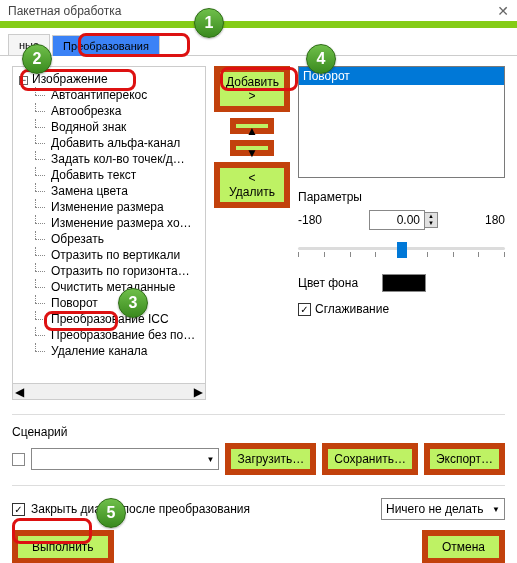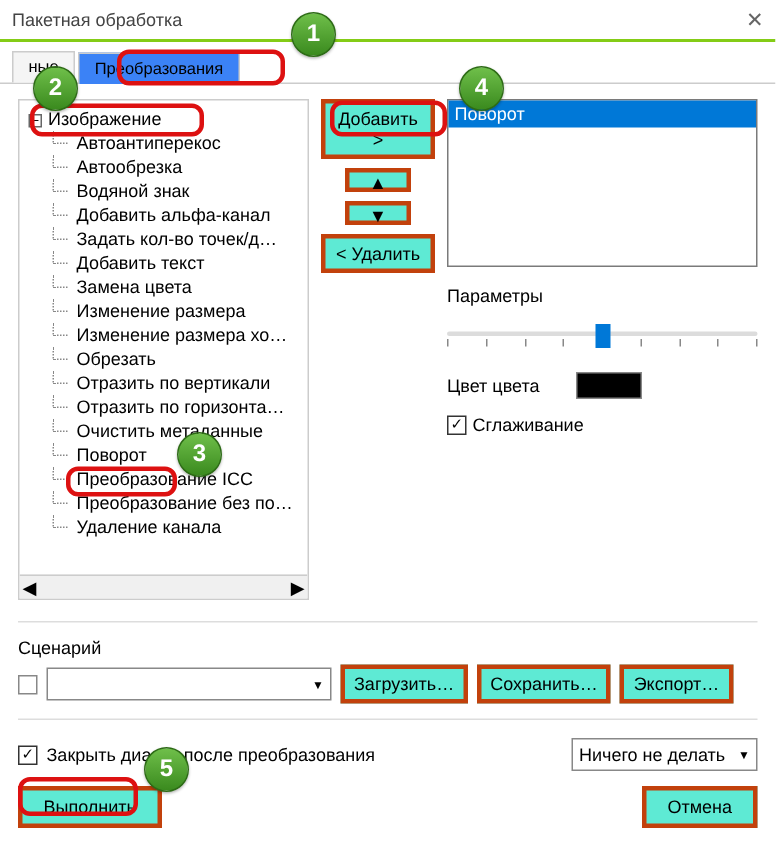--- a/index.html
+++ b/index.html
@@ -1,32 +1,32 @@
 <!DOCTYPE html>
 <html><head>
 <meta charset="utf-8">
 <style>
 * { box-sizing: border-box; font-family: "Segoe UI", Tahoma, sans-serif; font-size: 12px; }
 body { margin: 0; background: #fff; width: 517px; height: 563px; position: relative; }
-.titlebar { height: 28px; display: flex; align-items: center; padding: 0 8px; border-bottom: 2px solid #84cc16; }
+.titlebar { height: 28px; display: flex; align-items: center; padding: 0 8px; border-bottom: 7px solid #84cc16; }
 .titlebar .title { flex: 1; color: #444; }
 .titlebar .close { color: #666; font-size: 14px; }
 .tabs { display: flex; padding: 6px 8px 0 8px; border-bottom: 1px solid #ccc; position: relative; }
 .tabs .tab { padding: 4px 10px; border: 1px solid #ccc; border-bottom: none; background: #f5f5f5; margin-right: 2px; cursor: pointer; font-size: 11px; }
 .tabs .tab.active { background: #3b82f6; position: relative; top: 1px; }
 .content { padding: 10px 12px; display: flex; gap: 8px; height: 354px; }
 .tree-panel { width: 194px; border: 1px solid #ccc; overflow-x: auto; overflow-y: hidden; position: relative; padding: 4px 0; }
 .tree-node { padding: 1px 4px 1px 18px; white-space: nowrap; position: relative; cursor: default; }
 .tree-node.root { padding-left: 6px; }
 .tree-node.child { padding-left: 38px; }
 .tree-node.child::before { content: ""; position: absolute; left: 22px; top: 0; bottom: 50%; border-left: 1px dotted #888; }
 .tree-node.child::after { content: ""; position: absolute; left: 22px; top: 50%; width: 10px; border-top: 1px dotted #888; }
 .boxminus { display: inline-block; width: 9px; height: 9px; border: 1px solid #666; text-align: center; line-height: 7px; font-size: 9px; margin-right: 4px; background: #fff; }
 .mid-col { width: 76px; display: flex; flex-direction: column; gap: 6px; align-items: stretch; }
-.btn { border: 3px solid #c2410c; background: #5eead4; padding: 3px 6px; cursor: pointer; text-align: center; }
+.btn { border: 6px solid #c2410c; background: #bef264; padding: 3px 6px; cursor: pointer; text-align: center; }
 .btn.arrow { width: 44px; margin: 0 auto; padding: 0; height: 16px; line-height: 14px; }
 .right-col { flex: 1; display: flex; flex-direction: column; }
 .listbox { border: 1px solid #7a7a7a; height: 112px; background: #fff; }
 .listbox .item { background: #0078d7; color: #fff; padding: 2px 4px; }
 .params { margin-top: 12px; }
 .params-title { margin-bottom: 6px; }
 .num-row { display: flex; align-items: center; gap: 10px; justify-content: space-between; }
 .spin { display: flex; align-items: center; }
 .spin input { width: 56px; text-align: right; border: 1px solid #888; padding: 2px 4px; }
 .spin .arrows { display: flex; flex-direction: column; border: 1px solid #888; border-left: none; }
@@ -99,37 +99,48 @@
     <div class="btn arrow">▼</div>
     <div class="btn">&lt; Удалить</div>
   </div>
 
   <div class="right-col">
     <div class="listbox">
       <div class="item">Поворот</div>
     </div>
     <div class="params">
       <div class="params-title">Параметры</div>
+      <div class="num-row">
+        <span>-180</span>
+        <div class="spin">
+          <input value="0.00" style="">
+          <div class="arrows">
+              <span>▲</span>
+              <span>▼</span>
+            </div>
+        </div>
+        <span>180</span>
+      </div>
       <div class="slider-wrap">
         <div class="slider-track"></div>
         <div class="slider-ticks">
             <span></span>
             <span></span>
             <span></span>
             <span></span>
             <span></span>
             <span></span>
             <span></span>
             <span></span>
             <span></span>
           </div>
         <div class="slider-thumb"></div>
       </div>
       <div class="color-row">
-        <span>Цвет цвета</span>
+        <span>Цвет фона</span>
         <div class="swatch"></div>
       </div>
       <div class="chk-row">
         <span class="chk">✓</span>
         <span>Сглаживание</span>
       </div>
     </div>
   </div>
 </div>
 

